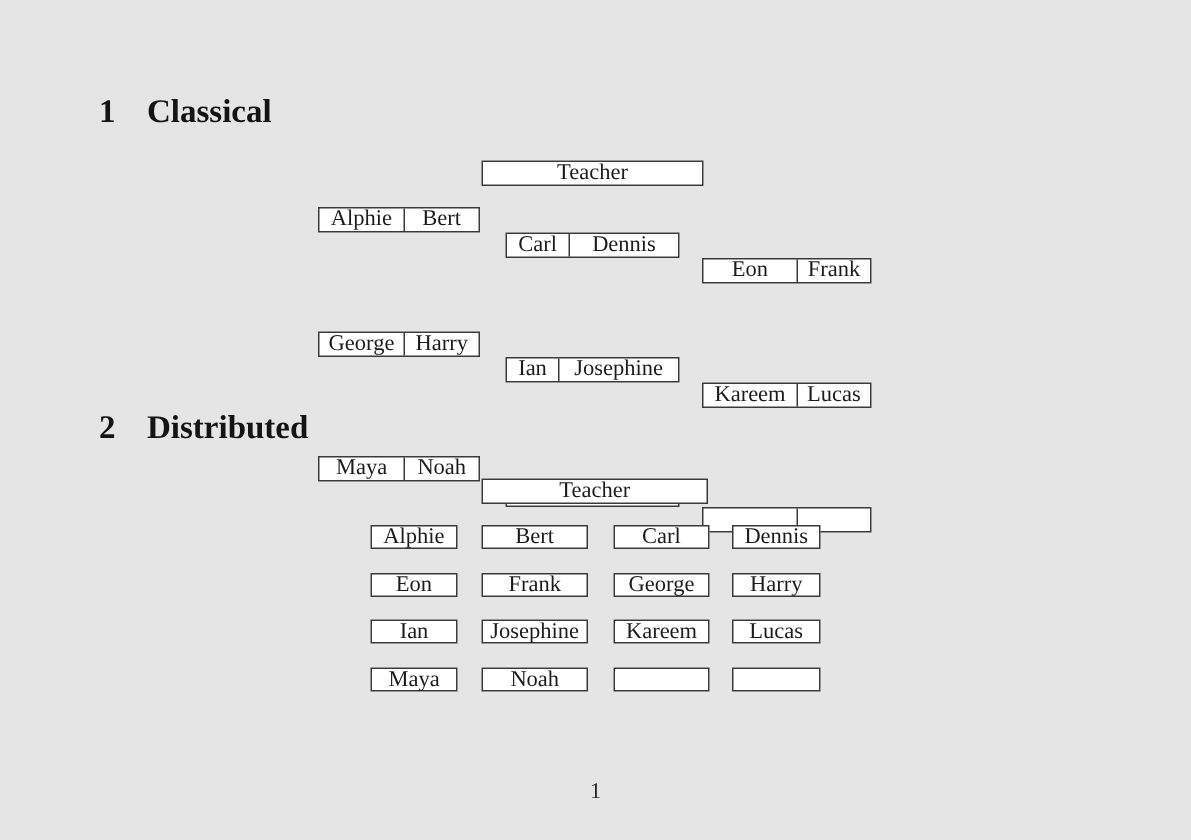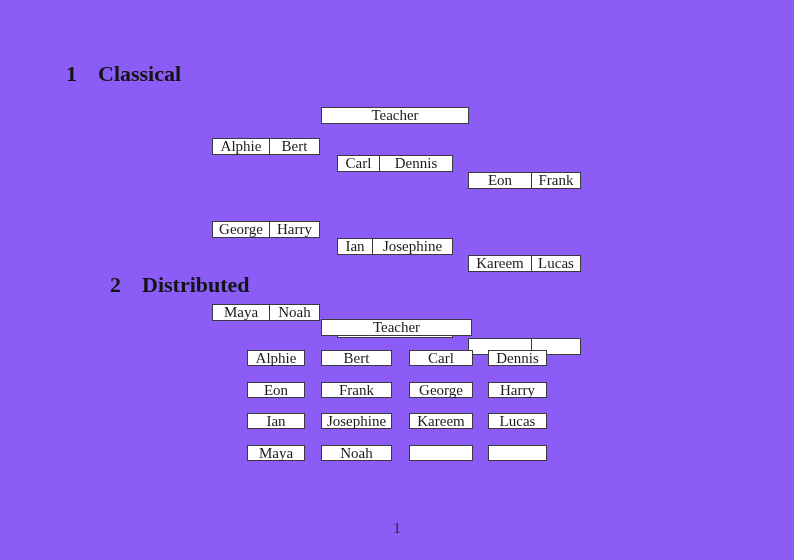--- a/index.html
+++ b/index.html
@@ -1,19 +1,19 @@
 <!DOCTYPE html>
 <html><head>
 <meta charset="utf-8">
 <style>
   html,body{margin:0;padding:0;background:#ffffff;}
   .page{
     position:relative;
     width:794px;height:560px;
-    background:#8b5cf6;
+    background:#e5e5e5;
     font-family:"Liberation Serif","DejaVu Serif",serif;
     color:#1b1b1b;
     overflow:hidden;
   }
   .heading{
     position:absolute;
     font-weight:bold;
     font-size:22px;
     line-height:22px;
     color:#141414;
@@ -101,21 +101,21 @@
     <span class="seat" style="left:0;width:41px;"></span>
     <span class="sep partial" style="left:41px;"></span>
     <span class="seat" style="left:42px;width:72px;"></span>
   </div>
   <div class="box desk" style="left:468px;top:202px;width:113px;height:17px;">
     <span class="seat" style="left:0;width:62px;"></span>
     <span class="sep partial" style="left:62px;"></span>
     <span class="seat" style="left:63px;width:48px;"></span>
   </div>
 
-  <div class="heading" style="left:66px;top:274px;margin-left:44px;">
+  <div class="heading" style="left:66px;top:274px;">
     <span class="num">2</span><span>Distributed</span>
   </div>
 
   <div class="box sbox" style="left:321px;top:319px;width:151px;height:17px;">
     <span>Teacher</span>
   </div>
 
   <div class="box sbox" style="left:247px;top:350px;width:58px;height:16px;">Alphie</div>
   <div class="box sbox" style="left:321px;top:350px;width:71px;height:16px;">Bert</div>
   <div class="box sbox" style="left:409px;top:350px;width:64px;height:16px;">Carl</div>

